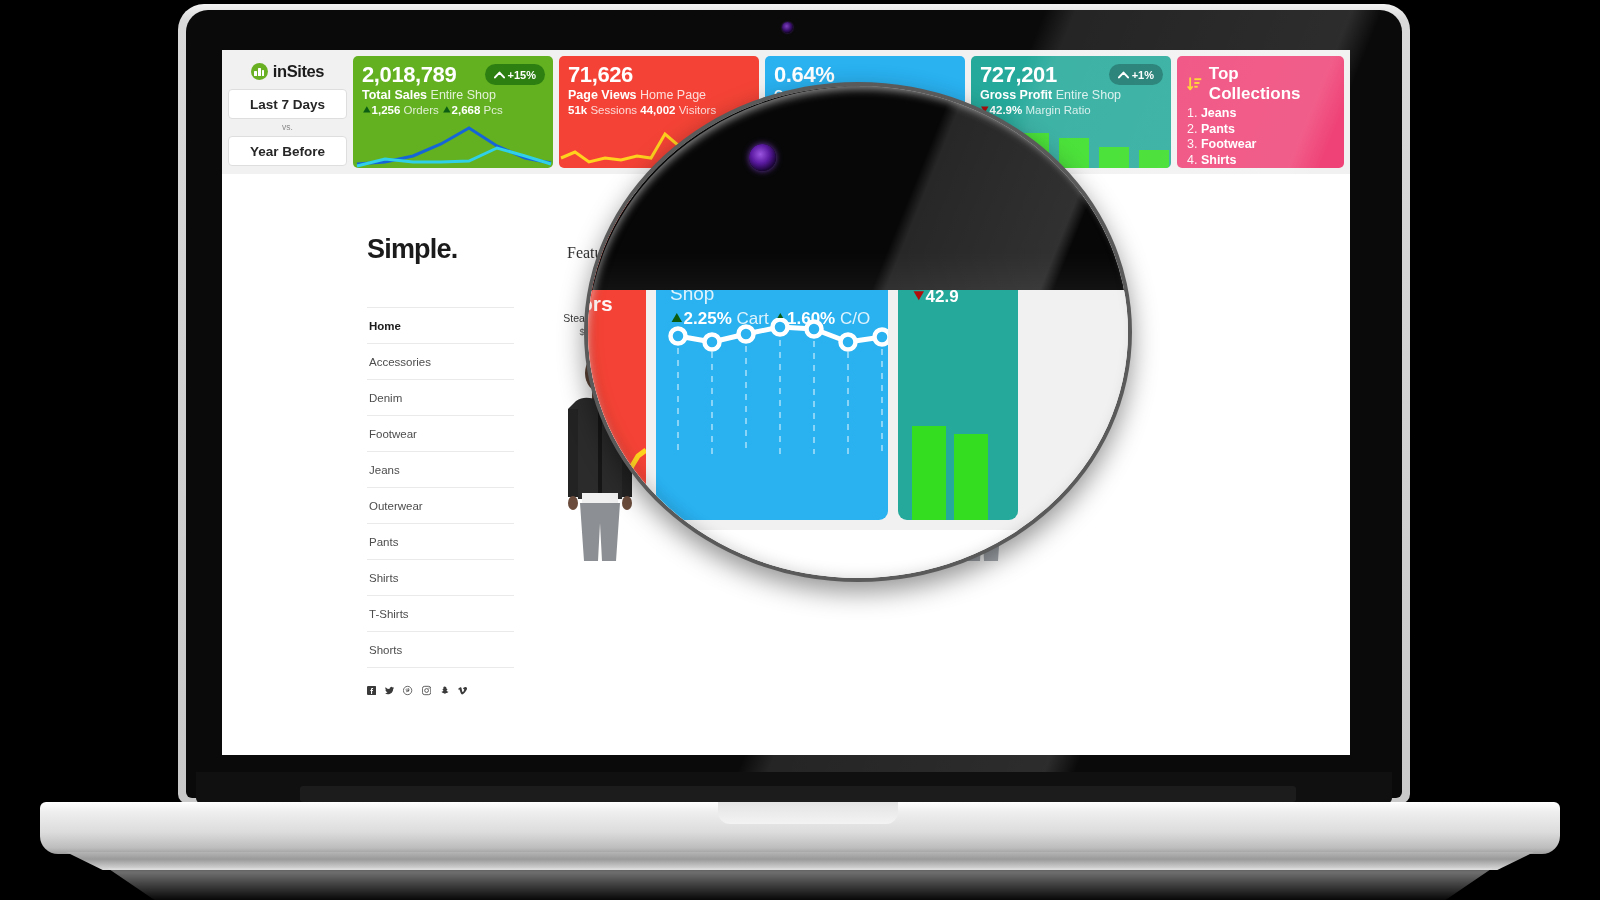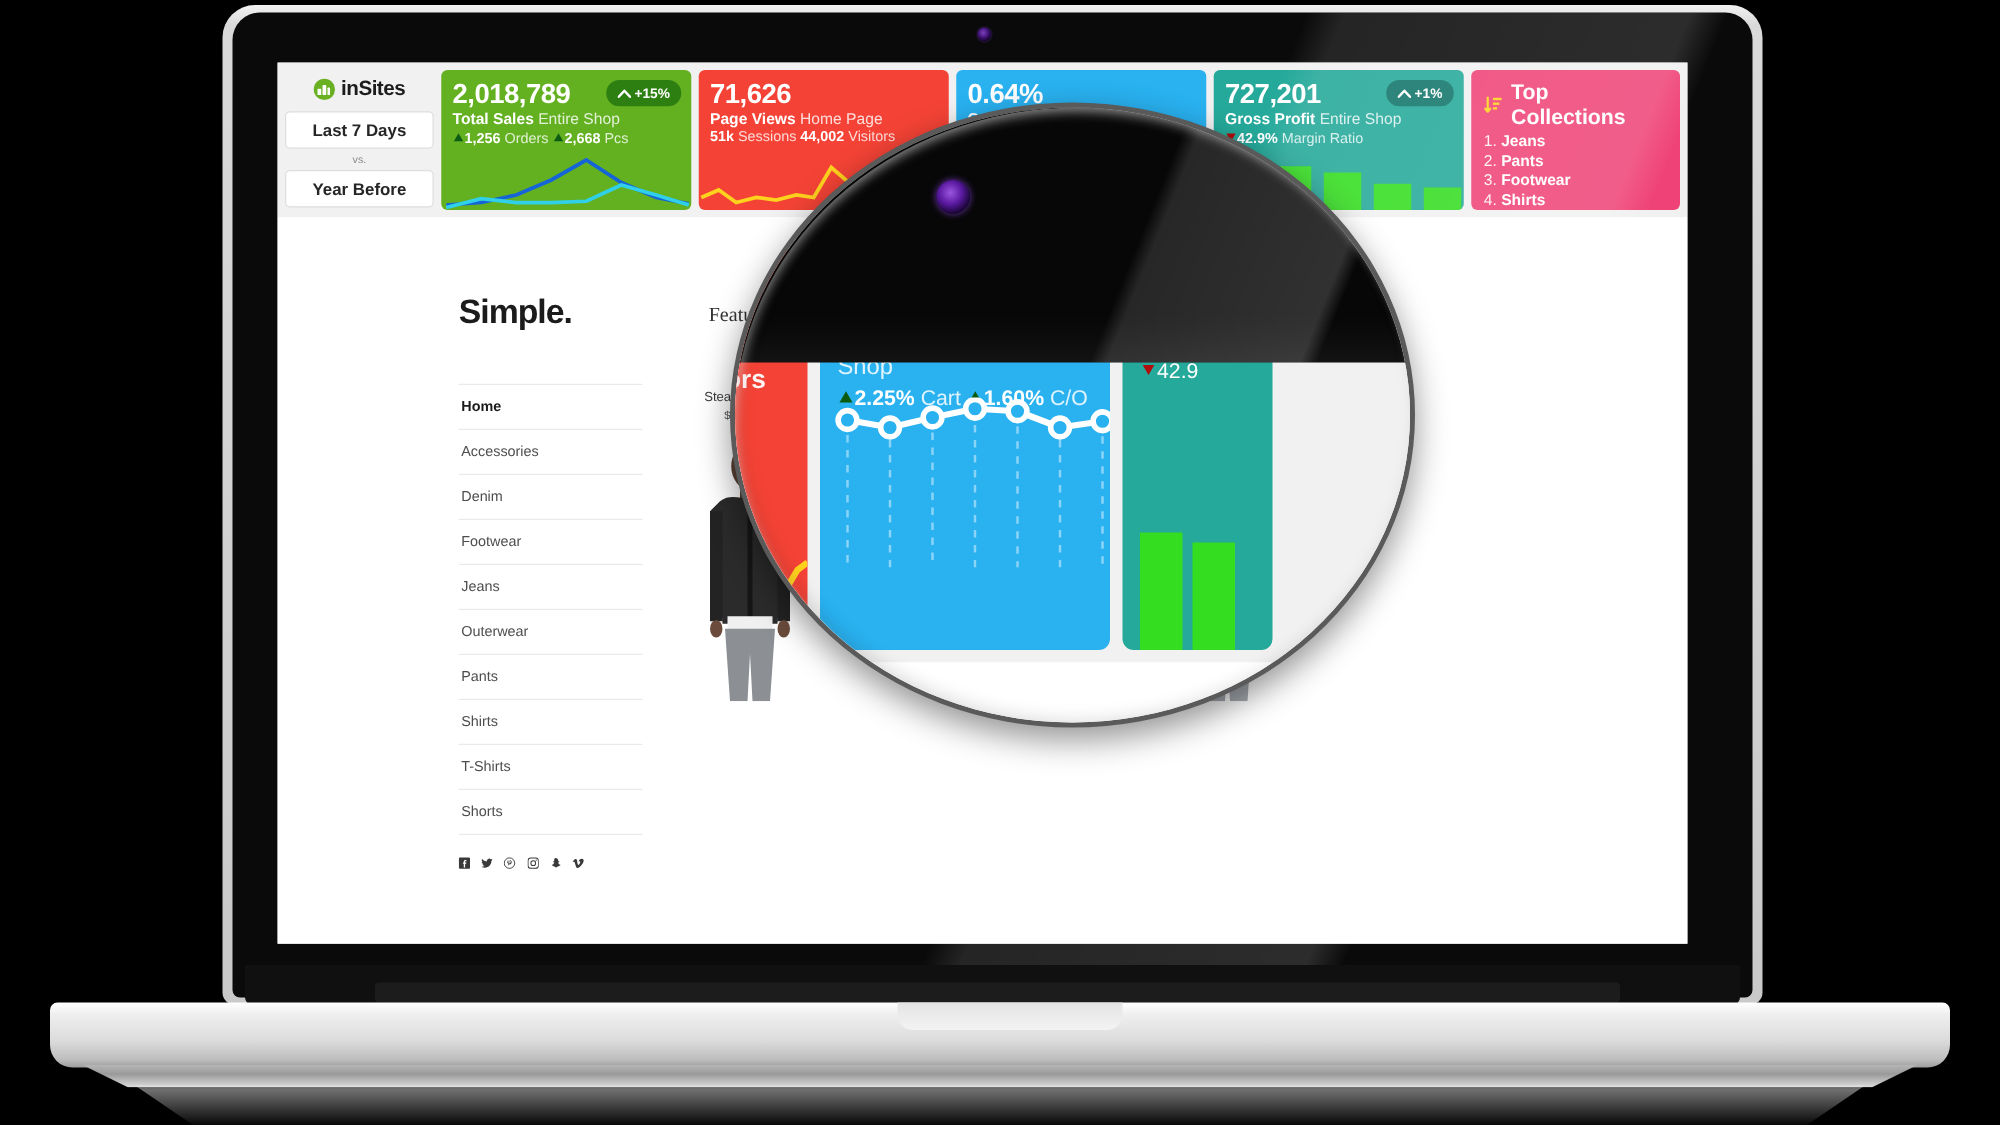--- a/index.html
+++ b/index.html
@@ -189,21 +189,21 @@
   #mag-card-conv .ml .sub { font-weight: normal; color: rgba(255,255,255,.85); }
   #mag-card-conv .ms { font-size: 17px; font-weight: bold; margin-top: 4px; white-space: nowrap; }
   #mag-card-conv .ms .unit { font-weight: normal; color: rgba(255,255,255,.85); }
   #mag-card-conv .ms .up { color: #0b5c10; }
   #mag-card-teal {
     flex: 0 0 120px; margin-right: -30px; background: #25a99a; border-radius: 9px; color: #fff;
     padding: 14px 0 0 14px; position: relative; overflow: hidden;
   }
   #mag-card-teal .mv { font-size: 34px; font-weight: bold; letter-spacing: -1px; line-height: 38px; }
   #mag-card-teal .ml { font-size: 19px; font-weight: bold; margin-top: 9px; }
-  #mag-card-teal .ms { font-size: 17px; font-weight: normal; margin-top: 4px; }
+  #mag-card-teal .ms { font-size: 17px; font-weight: bold; margin-top: 4px; }
   #mag-card-teal .ms .dn { color: #b00d0d; }
   .mag-bars { position: absolute; left: 14px; bottom: -10px; display: flex; align-items: flex-end; gap: 8px; height: 110px; }
   .mag-bars i { display: block; width: 34px; background: #35dd21; }
   #mag-white { position: absolute; left: 0; top: 444px; width: 548px; height: 56px; background: #fff; }
   #mag-rim-hi {
     position: absolute; left: 0; top: 0; width: 548px; height: 500px; border-radius: 50%;
     pointer-events: none;
     box-shadow: inset 0 3px 9px rgba(255,255,255,.55), inset 0 -7px 16px rgba(0,0,0,.18);
   }
 </style>

